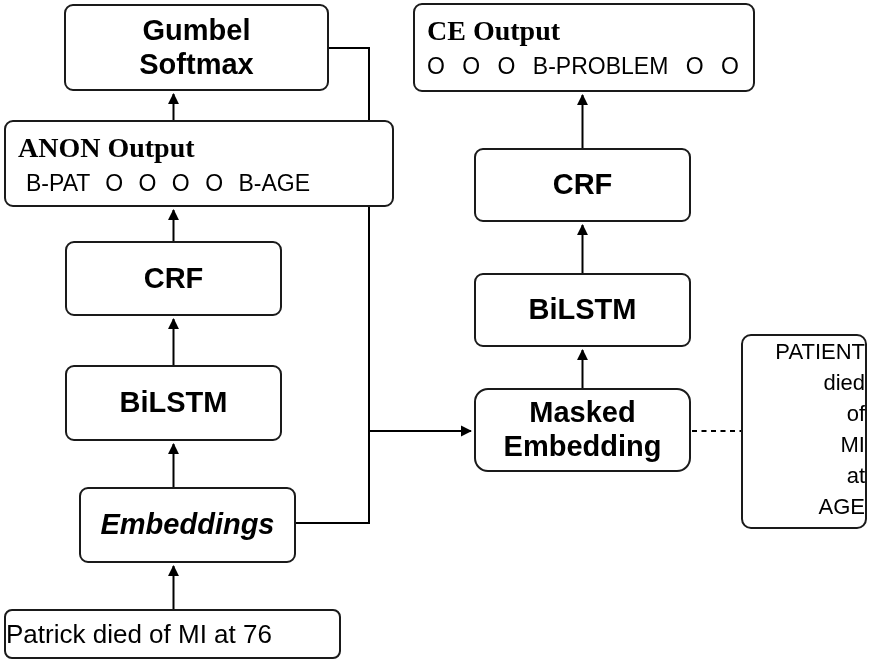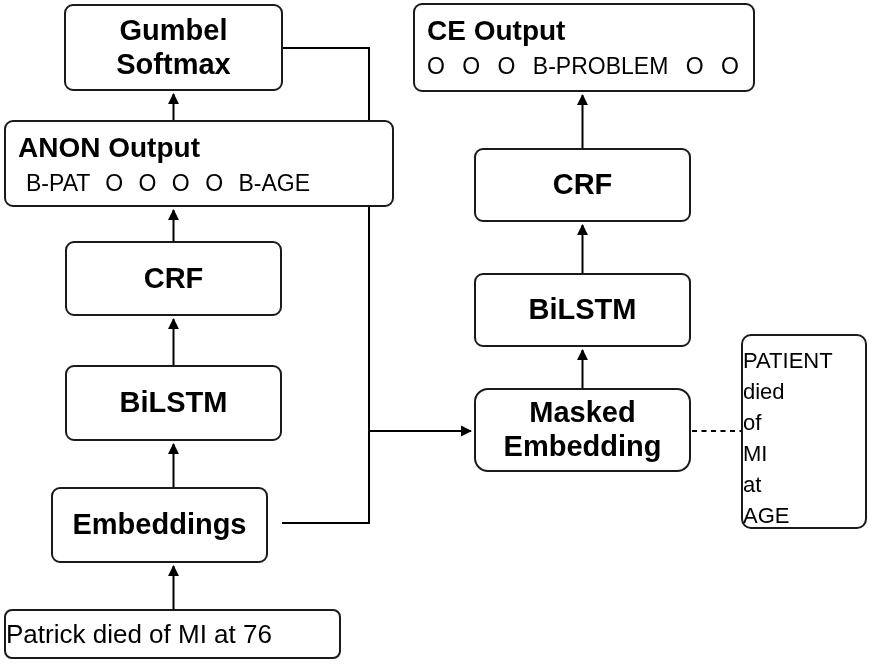--- a/index.html
+++ b/index.html
@@ -44,51 +44,51 @@
     max-width: 175px;
   }
   .output {
     padding: 7px 0 0 12px;
   }
   .output-title {
     font-weight: bold;
     font-size: 28px;
     line-height: 38px;
     white-space: nowrap;
+    font-family: Liberation Serif, serif;
   }
   .output-tags {
     font-size: 23px;
     line-height: 33px;
     white-space: nowrap;
   }
   .tags-anon { word-spacing: 9px; padding-left: 8px; }
   .tags-ce   { word-spacing: 11px; }
   .sentence {
     display: flex;
     align-items: center;
     justify-content: flex-start;
     font-size: 26px;
     border-radius: 8px;
   }
   .word-list {
-    padding-top: 9px;
-    text-align: left;
+    text-align: right;
     font-size: 22px;
     border-radius: 10px;
   }
   .word-list div {
     line-height: 31px;
   }
 
   
-  #gumbel        { left: 64px;  top: 4px;   width: 219px; height: 87px; }
+  #gumbel        { left: 64px;  top: 4px;   width: 265px; height: 87px; }
   #anon-output   { left: 4px;   top: 120px; width: 390px; height: 87px; }
   #crf-left      { left: 65px;  top: 241px; width: 217px; height: 75px; }
   #bilstm-left   { left: 65px;  top: 365px; width: 217px; height: 76px; }
-  #embeddings    { left: 51px;  top: 487px; width: 217px; height: 76px; }
+  #embeddings    { left: 79px;  top: 487px; width: 217px; height: 76px; font-style: italic; }
   #input-box     { left: 4px;   top: 609px; width: 337px; height: 50px; }
   #ce-output     { left: 413px; top: 3px;   width: 342px; height: 89px; }
   #crf-right     { left: 474px; top: 148px; width: 217px; height: 74px; }
   #bilstm-right  { left: 474px; top: 273px; width: 217px; height: 74px; }
   #masked-emb    { left: 474px; top: 388px; width: 217px; height: 84px; border-radius: 14px; }
   #masked-words  { left: 741px; top: 334px; width: 126px; height: 195px; }
 </style>
 </head>
 <body>
 

